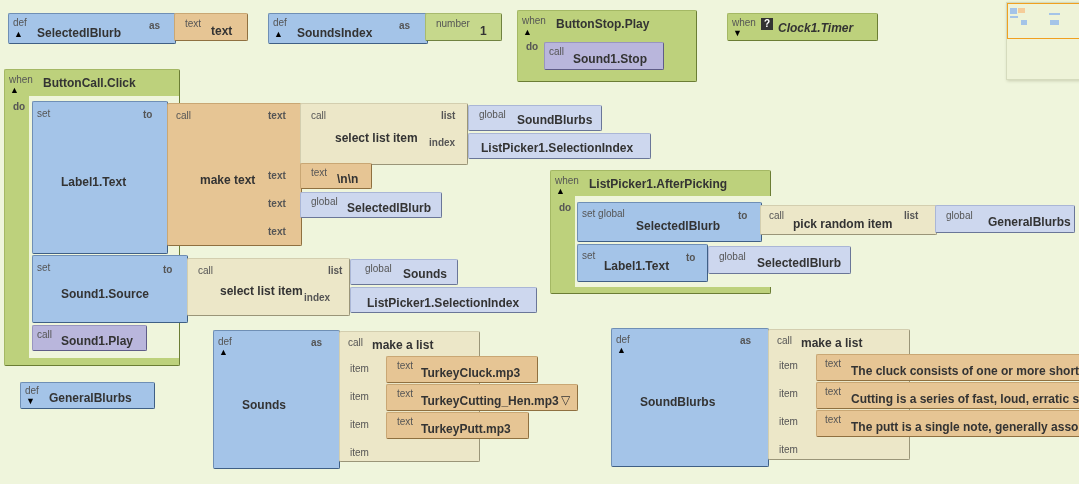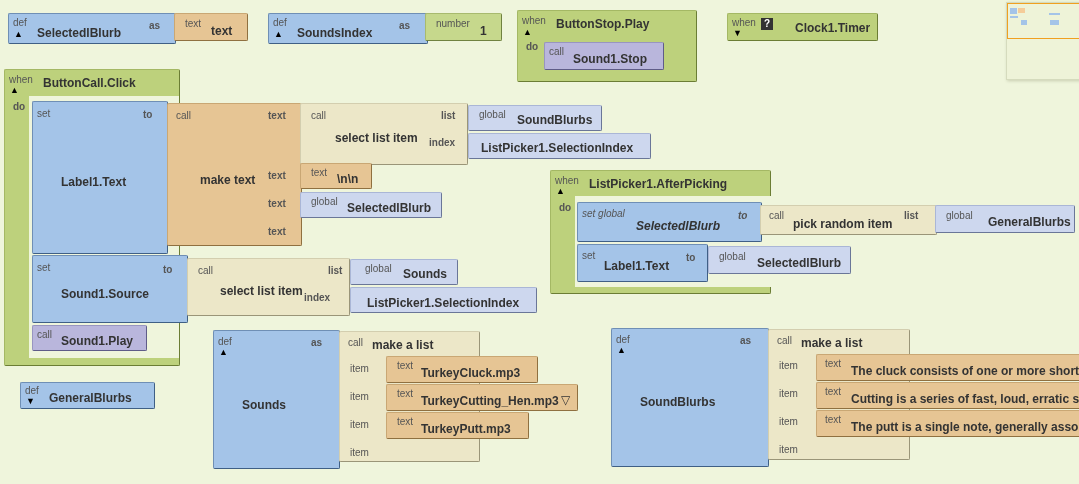--- a/index.html
+++ b/index.html
@@ -56,21 +56,21 @@
 </div>
 <div class="blk call" style="left:544px;top:42px;width:120px;height:28px;">
   <span class="sm" style="left:4px;top:3px;">call</span>
   <span class="lg" style="left:28px;top:9px;">Sound1.Stop</span>
 </div>
 
 <div class="blk evt" style="left:727px;top:13px;width:151px;height:28px;">
   <span class="sm" style="left:4px;top:3px;">when</span>
   <span class="arrow" style="left:5px;top:15px;">▼</span>
   <span class="qmark" style="left:33px;top:4px;">?</span>
-  <span class="lg" style="left:67px;top:7px;">Clock1.Timer</span>
+  <span class="lg" style="left:50px;top:7px;font-style:italic;">Clock1.Timer</span>
 </div>
 
 <div class="minimap">
   <div class="mm-view"></div>
   <div class="mm-b" style="left:3px;top:5px;width:7px;height:6px;background:#a4c4e8;"></div>
   <div class="mm-b" style="left:11px;top:5px;width:7px;height:5px;background:#f5cc99;"></div>
   <div class="mm-b" style="left:3px;top:13px;width:8px;height:2px;background:#a4c4e8;"></div>
   <div class="mm-b" style="left:14px;top:17px;width:6px;height:5px;background:#a4c4e8;"></div>
   <div class="mm-b" style="left:43px;top:17px;width:9px;height:5px;background:#a4c4e8;"></div>
   <div class="mm-b" style="left:42px;top:10px;width:11px;height:2px;background:#a4c4e8;"></div>
@@ -146,21 +146,21 @@
   <span class="lg" style="left:28px;top:8px;">Sound1.Play</span>
 </div>
 
 <div class="blk evt" style="left:550px;top:170px;width:221px;height:124px;">
   <span class="sm" style="left:4px;top:4px;">when</span>
   <span class="arrow" style="left:5px;top:16px;">▲</span>
   <span class="lg" style="left:38px;top:6px;">ListPicker1.AfterPicking</span>
   <span class="sm" style="left:8px;top:31px;font-weight:bold;">do</span>
 </div>
 <div style="position:absolute;left:575px;top:196px;width:196px;height:91px;background:#eff5dc;"></div>
-<div class="blk def" style="left:577px;top:202px;width:185px;height:40px;font-style:italic;">
+<div class="blk def" style="left:577px;top:202px;width:185px;height:40px;">
   <span class="sm" style="left:4px;top:5px;">set global</span>
   <span class="lg" style="left:58px;top:16px;">SelectedlBlurb</span>
   <span class="sm" style="left:160px;top:7px;font-weight:bold;">to</span>
 </div>
 <div class="blk lst" style="left:760px;top:205px;width:177px;height:30px;">
   <span class="sm" style="left:8px;top:4px;">call</span>
   <span class="lg" style="left:32px;top:11px;">pick random item</span>
   <span class="sm" style="left:143px;top:4px;font-weight:bold;">list</span>
 </div>
 <div class="blk glb" style="left:935px;top:205px;width:140px;height:28px;">

